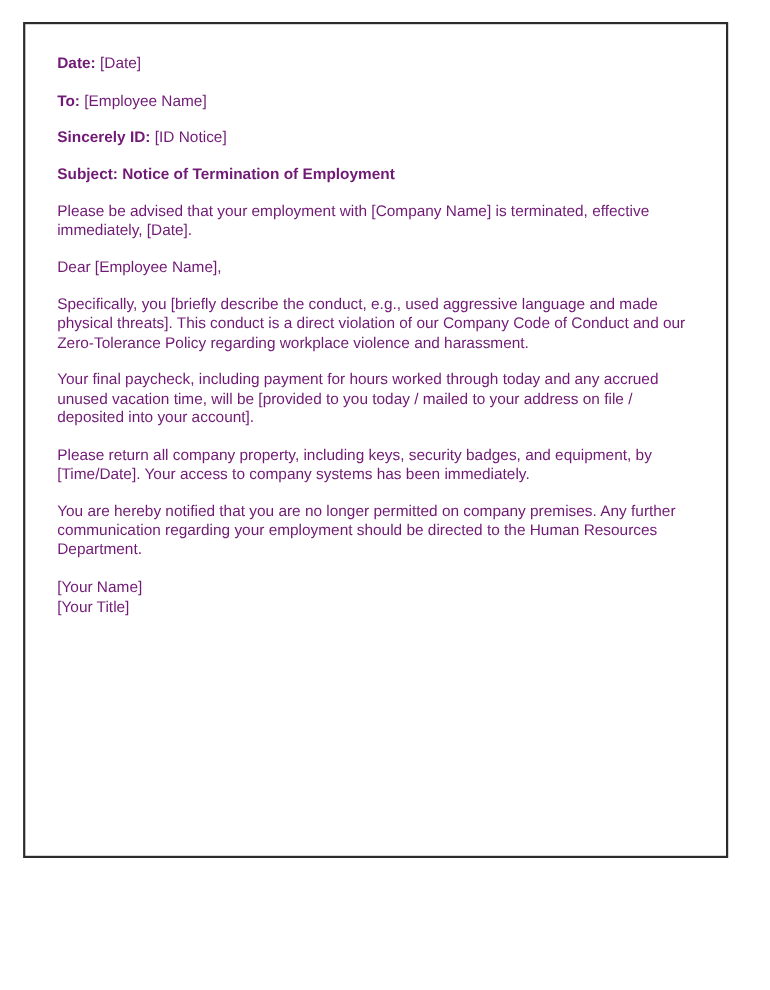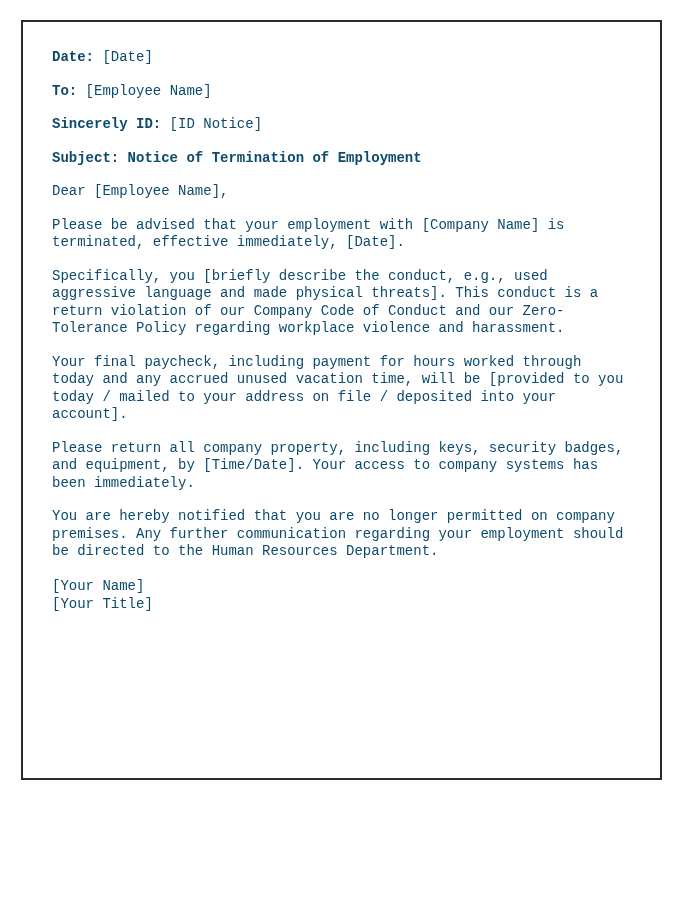--- a/index.html
+++ b/index.html
@@ -5,22 +5,22 @@
   html, body {
     margin: 0;
     padding: 0;
     background: #ffffff;
   }
   .canvas {
     position: relative;
     width: 700px;
     height: 844px;
     background: #ffffff;
-    font-family: Liberation Mono, monospace;
-    color: #0c4a6e;
+    font-family: Liberation Sans, sans-serif;
+    color: #701a75;
   }
   .page {
     position: absolute;
     left: 21px;
     top: 20px;
     width: 641px;
     height: 760px;
     box-sizing: border-box;
     border: 2px solid #2b2b2b;
     background: #ffffff;
@@ -46,26 +46,26 @@
   <div class="page">
 
     <p><span class="bold">Date:</span><span> [Date]</span></p>
 
     <p><span class="bold">To:</span><span> [Employee Name]</span></p>
 
     <p><span class="bold">Sincerely ID:</span><span> [ID Notice]</span></p>
 
     <p class="bold">Subject: Notice of Termination of Employment</p>
 
+    <p>Please be advised that your employment with [Company Name] is terminated, effective immediately, [Date].</p>
+
     <p>Dear [Employee Name],</p>
 
-    <p>Please be advised that your employment with [Company Name] is terminated, effective immediately, [Date].</p>
 
-
-    <p>Specifically, you [briefly describe the conduct, e.g., used aggressive language and made physical threats]. This conduct is a return violation of our Company Code of Conduct and our Zero-Tolerance Policy regarding workplace violence and harassment.</p>
+    <p>Specifically, you [briefly describe the conduct, e.g., used aggressive language and made physical threats]. This conduct is a direct violation of our Company Code of Conduct and our Zero-Tolerance Policy regarding workplace violence and harassment.</p>
 
     <p>Your final paycheck, including payment for hours worked through today and any accrued unused vacation time, will be [provided to you today / mailed to your address on file / deposited into your account].</p>
 
     <p>Please return all company property, including keys, security badges, and equipment, by [Time/Date]. Your access to company systems has been immediately.</p>
 
     <p>You are hereby notified that you are no longer permitted on company premises. Any further communication regarding your employment should be directed to the Human Resources Department.</p>
 
 
     <div>
       <div class="sig-line">[Your Name]</div>

